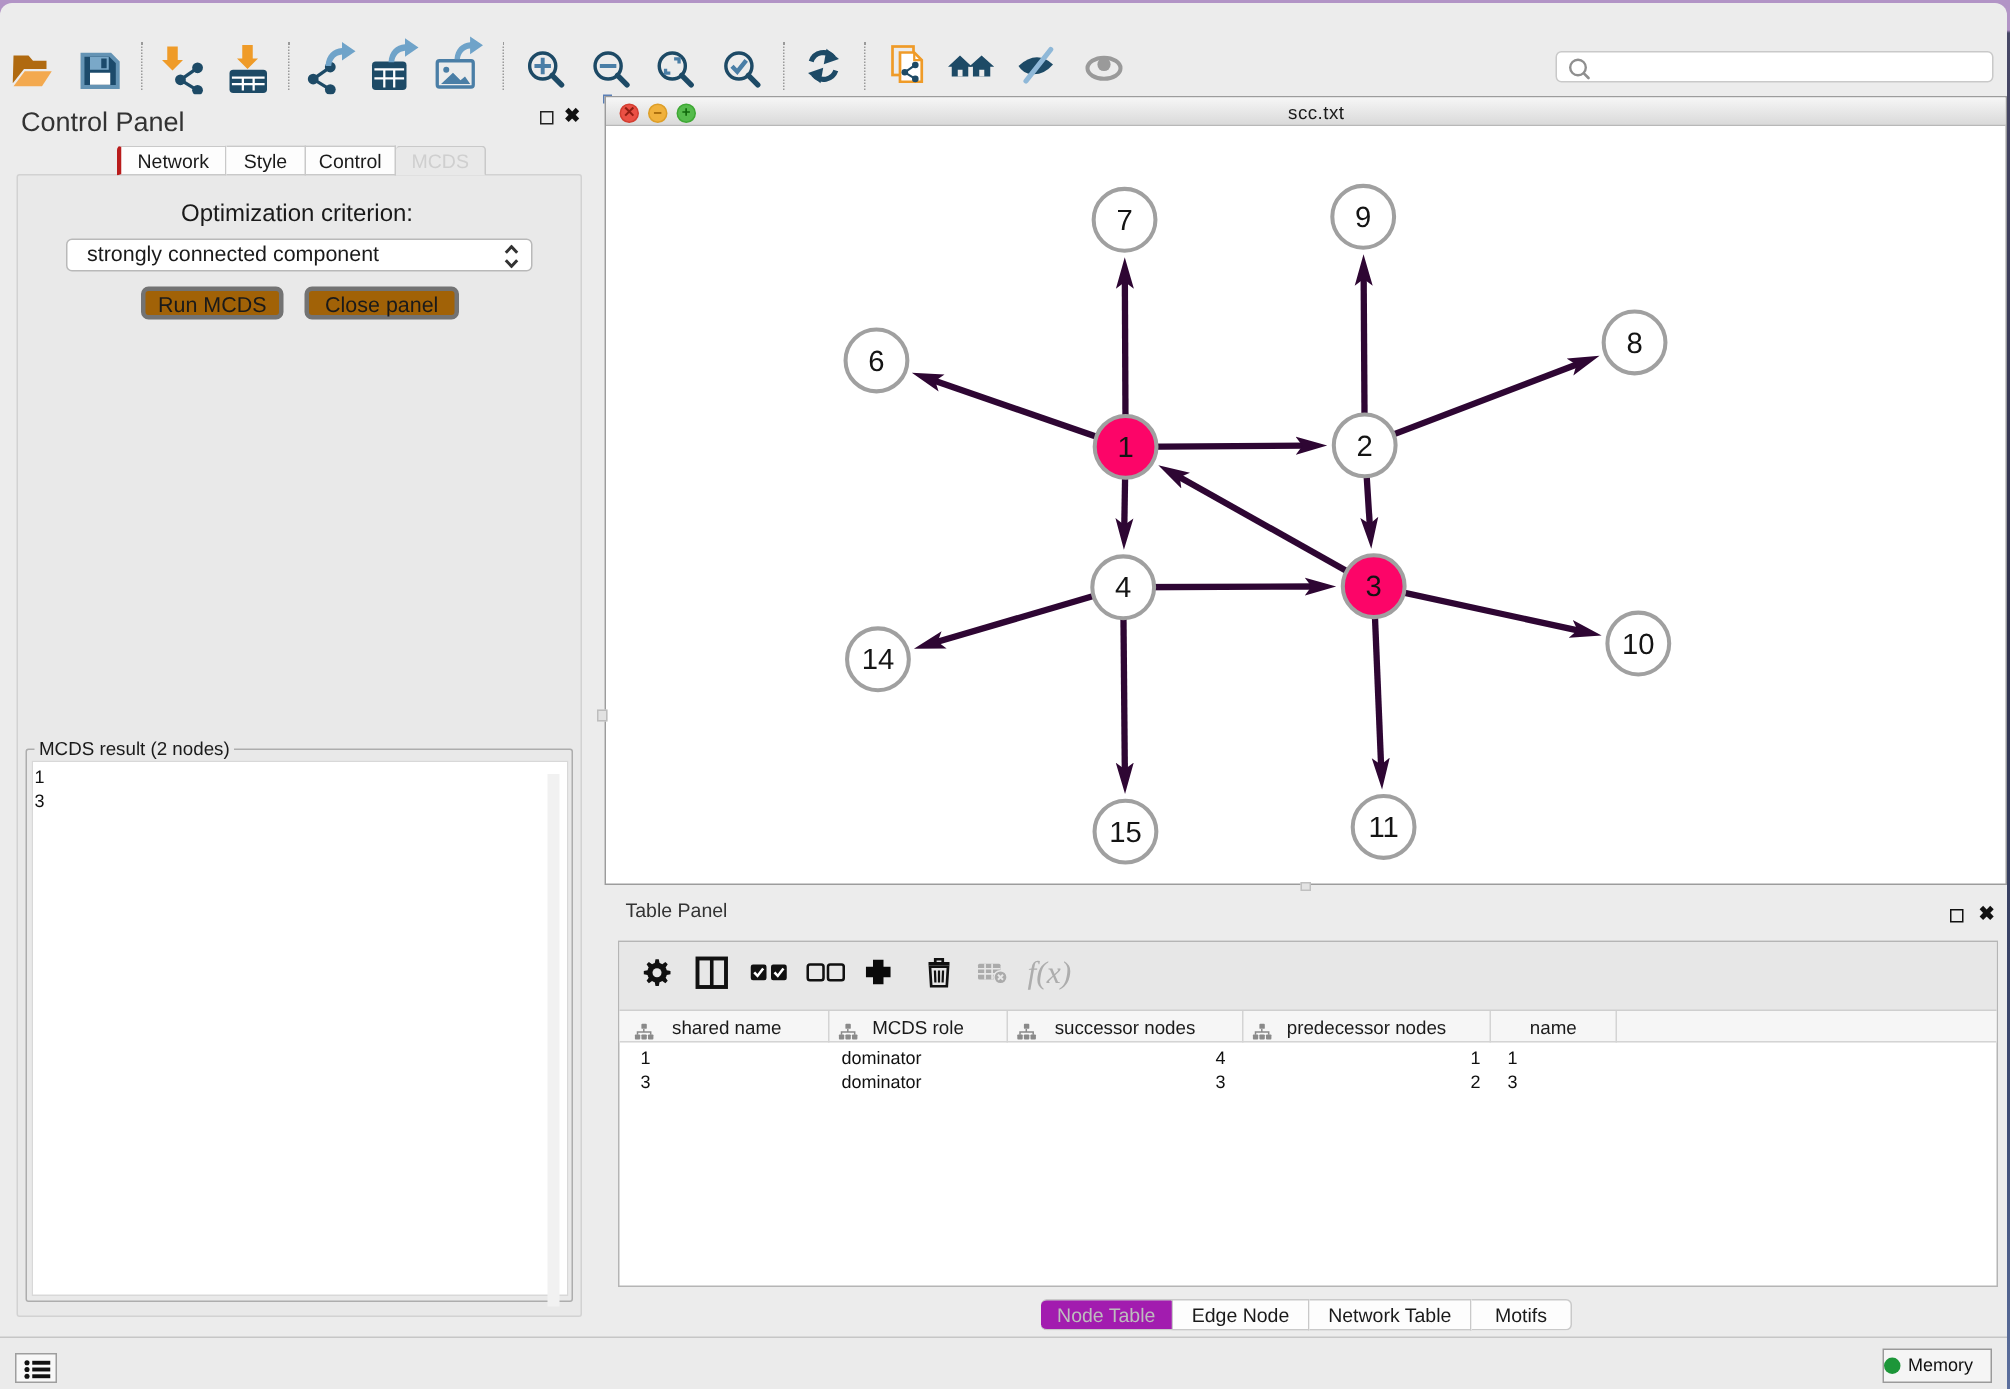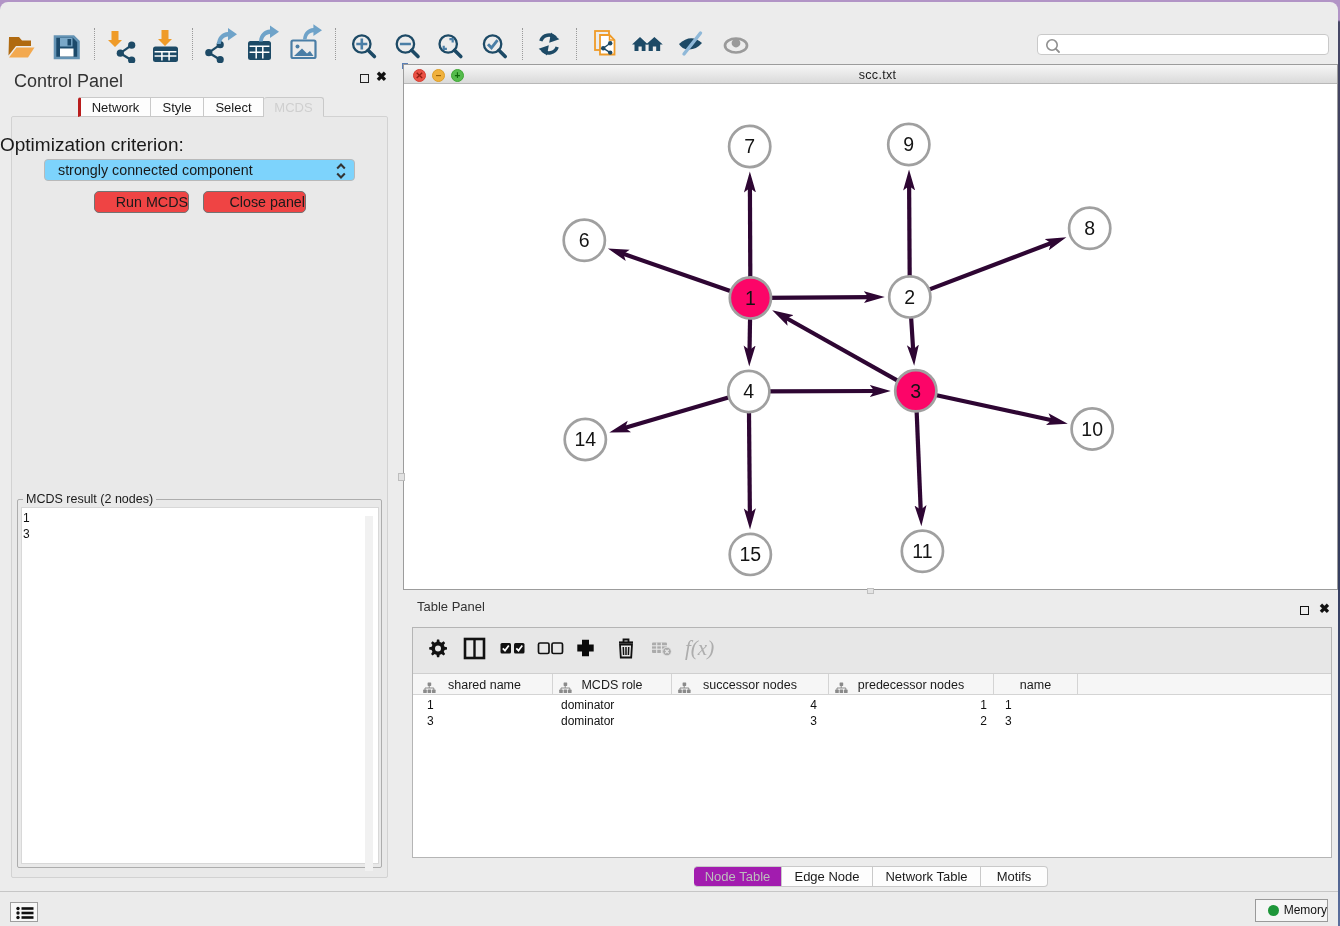--- a/index.html
+++ b/index.html
@@ -16,23 +16,23 @@
 
 #cp{position:absolute;left:0;top:0;width:396px;height:828px}
 #cphead{position:absolute;left:14px;top:8px;font-size:18px;color:#333}
 .sqicon{position:absolute;width:9px;height:9px;border:1.3px solid #222;background:transparent}
 .xicon{position:absolute;font-size:13px;color:#111;font-weight:bold}
 #cpbox{position:absolute;left:11px;top:53px;width:377px;height:762px;background:#e9e9e9;border:1px solid #d2d2d2;border-radius:2px}
 .tabrow{position:absolute;top:34px;left:78px;height:20px;display:flex}
 .tab{height:20px;font-size:13px;color:#1a1a1a;background:#fdfdfd;border:1px solid #c9c9c9;border-left:none;text-align:center;line-height:19px;position:relative;z-index:3}
 .tab.first{border-left:3px solid #b91c1c;border-radius:3px 0 0 0}
 .tab.seltab{background:#e9e9e9;color:#cfcfcf;border-bottom:1px solid #e9e9e9;border-radius:3px 3px 0 0}
-#optlabel{position:absolute;left:0;top:71px;width:396px;font-size:19px;color:#1a1a1a}
-#cpselect{position:absolute;left:44px;top:96px;width:311px;height:22px;background:#7dd3fc;border:1px solid #b9b9b9;border-radius:4px;font-size:14.3px;color:#1a1a1a;line-height:20px;padding-left:13px}
-.btn{position:absolute;height:22px;background:#ef4444;border:1px solid #737373;border-radius:5px;font-size:14.3px;color:#1a1a1a;text-align:right;line-height:20px}
+#optlabel{position:absolute;left:0;top:71px;width:396px;text-align:center;font-size:16px;color:#1a1a1a}
+#cpselect{position:absolute;left:44px;top:96px;width:311px;height:22px;background:#ffffff;border:1px solid #b9b9b9;border-radius:4px;font-size:14.3px;color:#1a1a1a;line-height:20px;padding-left:13px}
+.btn{position:absolute;height:22px;background:#a16207;border:3px solid #737373;border-radius:5px;font-size:14.3px;color:#1a1a1a;text-align:center;line-height:20px}
 #fieldset{position:absolute;left:17px;top:436px;width:365px;height:369px;border:1px solid #adadad;border-radius:2px}
 #fslabel{position:absolute;left:5px;top:-8px;background:#e9e9e9;font-size:12.5px;color:#1a1a1a;padding:0 3px}
 #fstext{position:absolute;left:3px;top:7px;width:358px;height:357px;background:#fff;border:1px solid #d8d8d8;font-size:12px;color:#111;line-height:16px;padding:2px 0 0 1px}
 #fsscroll{position:absolute;right:5px;top:8px;width:8px;height:355px;background:#f1f1f1}
 
 #netwin{position:absolute;left:403px;top:1px;width:935px;height:526px;border:1px solid #9c9c9c;background:#fff}
 #nettitle{position:absolute;left:0;top:0;width:100%;height:19px;background:linear-gradient(#f6f6f6,#dadada);border-bottom:1px solid #b8b8b8}
 .mtl{position:absolute;top:4px;width:13px;height:13px;border-radius:50%;font-size:10px;font-weight:bold;text-align:center;line-height:12px}
 #netname{position:absolute;top:3px;left:7px;width:100%;text-align:center;font-size:12.5px;color:#1a1a1a;letter-spacing:0.3px}
 #graph{position:absolute;left:0;top:20px}
@@ -45,21 +45,21 @@
 .thcell{position:absolute;top:0;height:21px;border-right:1px solid #d4d4d4;font-size:12.5px;color:#1a1a1a;text-align:center;line-height:22px}
 .hicon{position:absolute;top:5px;left:6px}
 .trow{position:absolute;font-size:12px;color:#111;height:16px;line-height:15px}
 .tabrow2{position:absolute;top:270px;left:298px;height:21px;display:flex}
 .tab2{height:21px;font-size:13px;color:#1a1a1a;background:#fdfdfd;border:1px solid #c9c9c9;border-left:none;text-align:center;line-height:20px}
 .tab2.last2{border-radius:0 4px 4px 0}
 .tab2.sel2{background:#a21caf;color:#bdbdbd;border-radius:4px 0 0 4px}
 
 #statusbar{position:absolute;left:0;top:889px;width:1338px;height:35px;background:#ebebeb;border-top:1px solid #c6c6c6}
 #listbtn{position:absolute;left:10px;top:10px;width:28px;height:20px;background:#f8f8f8;border:1px solid #9e9e9e}
-#membtn{position:absolute;left:1255px;top:7px;width:73px;height:23px;background:#f5f5f5;border:1px solid #9a9a9a;font-size:12px;color:#111;text-align:right;line-height:21px}
+#membtn{position:absolute;left:1255px;top:7px;width:73px;height:23px;background:#f5f5f5;border:1px solid #9a9a9a;font-size:12px;color:#111;text-align:left;line-height:21px}
 </style>
 </head>
 <body>
 <div id="app">
   <div id="toolbar">
       <svg width="1338" height="39" viewBox="0 22 1338 39" style="position:absolute;left:0;top:0">
         <path d="M9,35 L19,35 L22,38.5 L31,38.5 L31,44 L16,44 L8.5,53.5 Z" fill="#b06a10"></path>
 <path d="M16.5,45.5 L34.5,45.5 L28,55.5 L9,55.5 Z" fill="#f3a94f"></path>
         <path d="M55,34.5 L73.5,34.5 L78.5,39.5 L78.5,56 L55,56 Z" fill="#1c4a6b" stroke="#6493b4" stroke-width="2.6"></path>
 <rect x="60" y="36" width="12.5" height="8.5" fill="#7aa8c8"></rect>
@@ -142,21 +142,21 @@
   </div>
   <div id="main">
     <div id="cp">
       <div id="cphead">Control Panel</div>
       <div class="sqicon" style="left:360px;top:11px"></div>
       <div class="xicon" style="left:376px;top:6px">✖</div>
       <div id="cpbox"></div>
       <div class="tabrow">
         <div class="tab first" style="width:73px">Network</div>
           <div class="tab" style="width:53px">Style</div>
-          <div class="tab" style="width:60px">Select</div>
+          <div class="tab" style="width:60px">Control</div>
           <div class="tab seltab" style="width:60px">MCDS</div>
       </div>
       <div id="optlabel">Optimization criterion:</div>
       <div id="cpselect">strongly connected component<svg width="12" height="16" style="position:absolute;right:7px;top:3px">
             <path d="M2.2,5.5 L6,1.5 L9.8,5.5" fill="none" stroke="#333" stroke-width="2"></path>
             <path d="M2.2,10.5 L6,14.5 L9.8,10.5" fill="none" stroke="#333" stroke-width="2"></path>
           </svg></div>
       <div class="btn" style="left:94px;top:128px;width:95px">Run MCDS</div>
       <div class="btn" style="left:203px;top:128px;width:103px">Close panel</div>
       <div id="fieldset">

